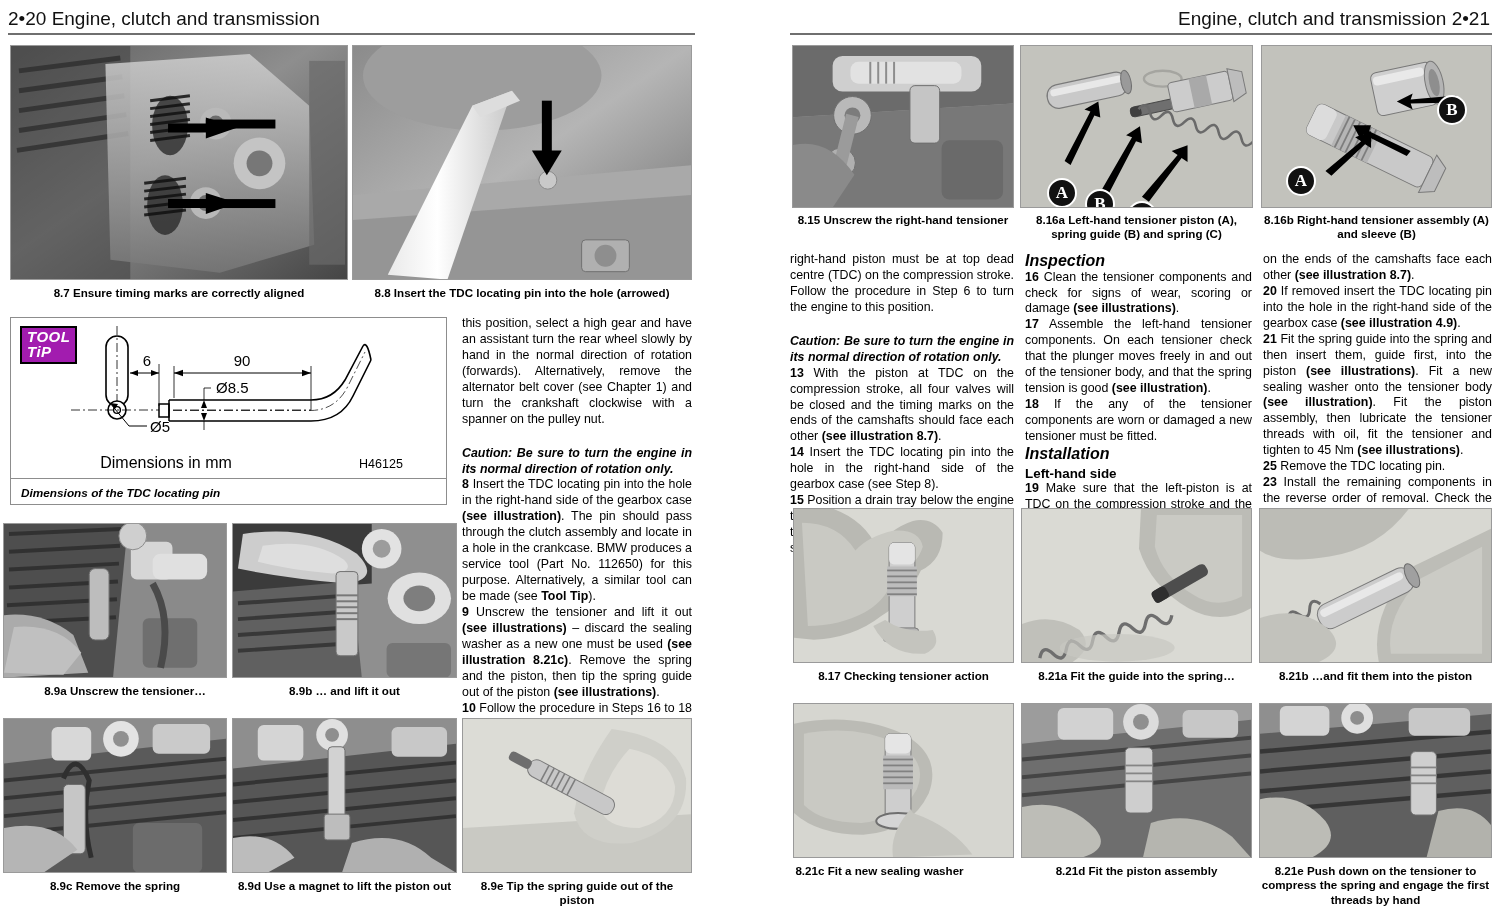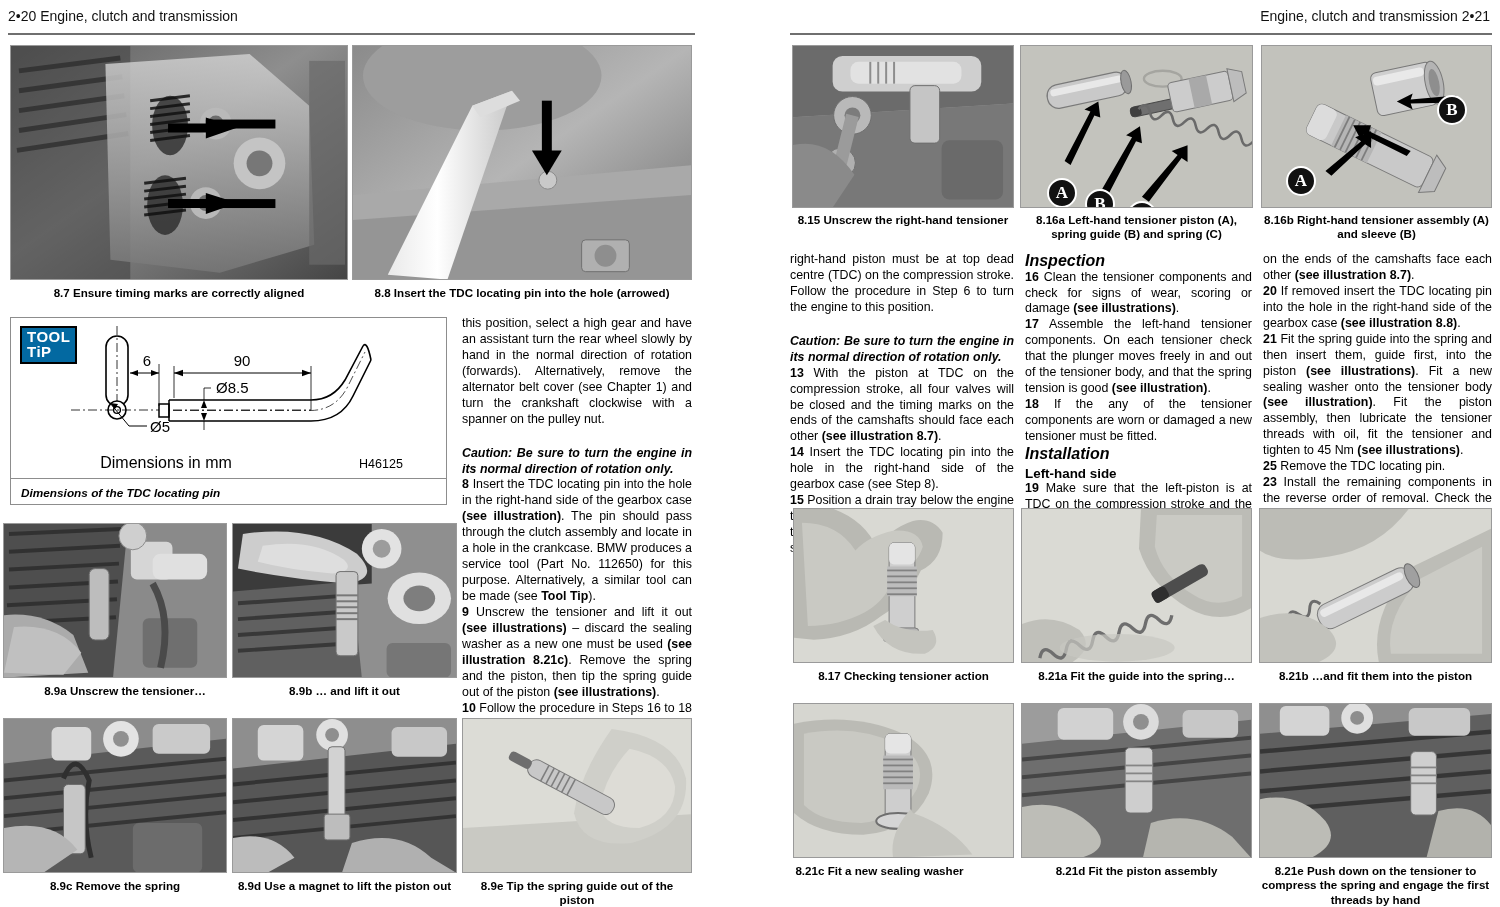--- a/index.html
+++ b/index.html
@@ -5,21 +5,21 @@
   * { box-sizing: border-box; margin: 0; padding: 0; }
   html, body {
     width: 1500px; height: 907px;
     background: #ffffff;
     font-family: "Liberation Sans", sans-serif;
     overflow: hidden;
   }
   .page { position: relative; width: 1500px; height: 907px; }
 
   
-  .hdr { position: absolute; font-size: 14px; color: #111; white-space: nowrap; }
+  .hdr { position: absolute; font-size: 19px; color: #111; white-space: nowrap; }
   .hdr-left  { left: 8px;  top: 8px; }
   .hdr-right { right: 10px; top: 8px; }
   .hdr-rule { position: absolute; height: 2px; background: #6f6f6f; }
   .rule-left  { left: 8px;  top: 33px; width: 687px; }
   .rule-right { left: 790px; top: 33px; width: 702px; }
 
   
   .photo {
     position: absolute;
     border: 1px solid #9a9a9a;
@@ -64,23 +64,23 @@
 
   
   .tooltip-box {
     position: absolute;
     border: 1px solid #8d8d8d;
     background: #fff;
   }
   .tooltip-art { position: absolute; left: 0; top: 0; }
   .tooltip-badge {
     position: absolute; left: 9px; top: 8px;
-    background: #0369a1; color: #fff;
+    background: #a21caf; color: #fff;
     padding: 2px 5px 3px 5px;
-    font-size: 15px; font-weight: bold; 
+    font-size: 15px; font-weight: bold; font-style: italic;
     line-height: 0.98; letter-spacing: 0.5px;
     border: 2px solid #000;
   }
   .tooltip-divider {
     position: absolute; left: 0; right: 0; height: 1px; background: #8d8d8d;
   }
   .tooltip-cap {
     position: absolute;
     font-size: 11.8px; font-weight: bold; font-style: italic; color: #000;
   }
@@ -540,21 +540,21 @@
       <span>Make sure that the left-piston is at TDC on the compression stroke and the timing marks</span>
     </p>
   </div>
 
   <div class="col" style="left:1263px; top:252px; width:229px;">
     <p>
       <span>on the ends of the camshafts face each other </span><b>(see illustration 8.7)</b><span>.</span>
     </p>
     <p>
       <span class="num">20</span>
-      <span>If removed insert the TDC locating pin into the hole in the right-hand side of the gearbox case </span><b>(see illustration 8.8)</b><span>.</span>
+      <span>If removed insert the TDC locating pin into the hole in the right-hand side of the gearbox case </span><b>(see illustration 4.9)</b><span>.</span>
     </p>
     <p>
       <span class="num">21</span>
       <span>Fit the spring guide into the spring and then insert them, guide first, into the piston </span><b>(see illustrations)</b><span>. Fit a new sealing washer onto the tensioner body </span><b>(see illustration)</b><span>. Fit the piston assembly, then lubricate the tensioner threads with oil, fit the tensioner and tighten to 45 Nm </span><b>(see illustrations)</b><span>.</span>
     </p>
     <p>
       <span class="num">25</span>
       <span>Remove the TDC locating pin.</span>
     </p>
     <p>

